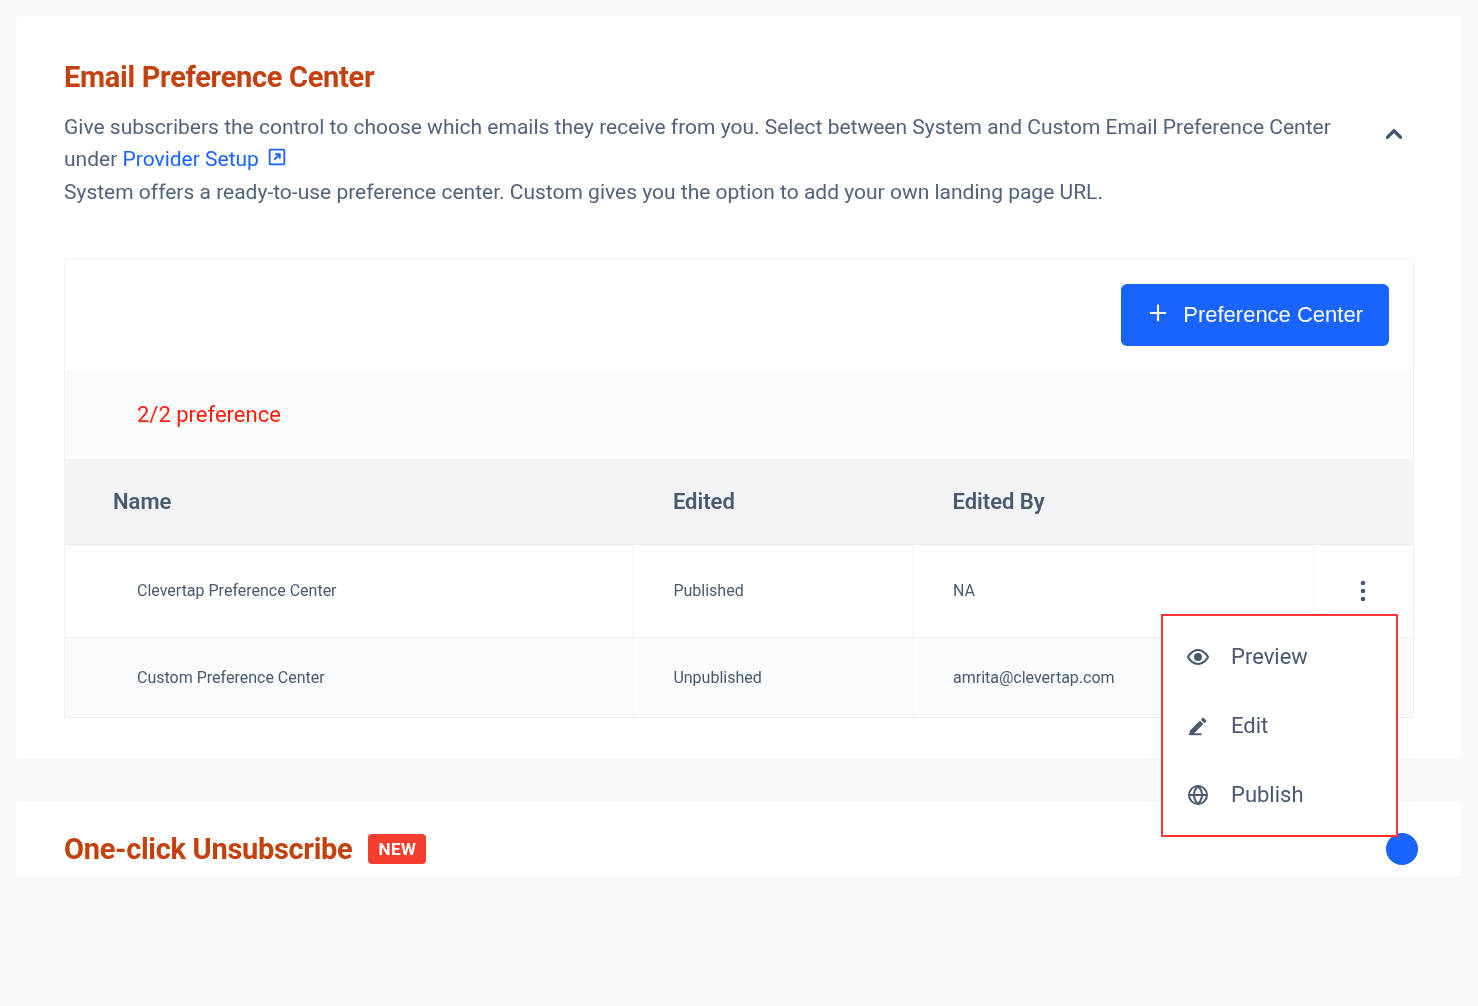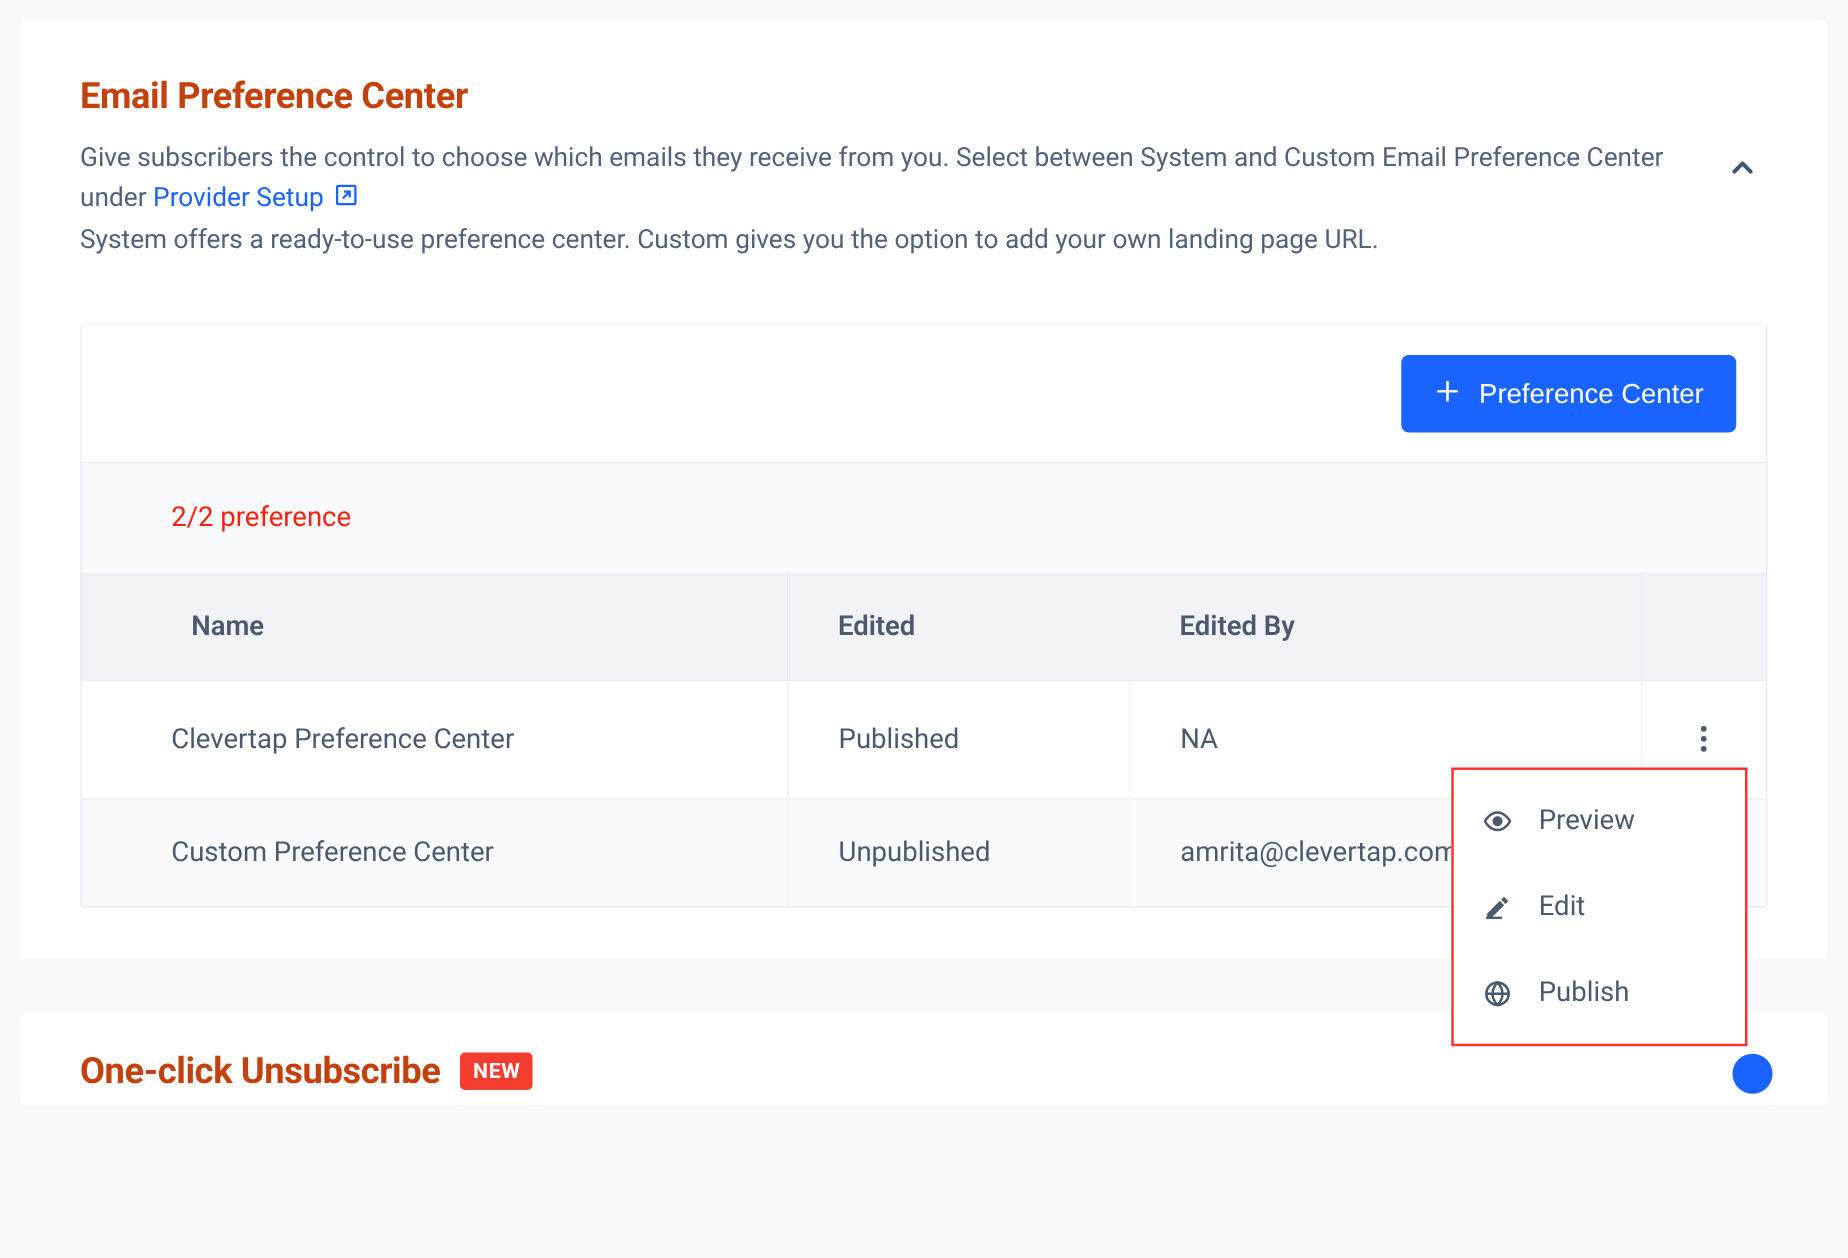--- a/index.html
+++ b/index.html
@@ -112,35 +112,35 @@
     }
     table.pref-table {
       width: 100%;
       border-collapse: collapse;
     }
     table.pref-table thead th {
       text-align: left;
       font-size: 22px;
       font-weight: 600;
       color: #4a596e;
-      padding: 30px 72px 30px 88px;
+      padding: 30px 72px 30px 48px;
       background: #f1f3f7;
       border-bottom: 1px solid #e7eaef;
     }
     table.pref-table thead th.col-status,
     table.pref-table thead th.col-edited,
     table.pref-table thead th.col-actions {
       padding-left: 40px;
       padding-right: 40px;
     }
     table.pref-table thead th.col-actions {
       width: 100px;
     }
     table.pref-table tbody td {
-      font-size: 22px;
+      font-size: 16px;
       color: #4a596e;
       padding: 30px 72px;
       background: #fff;
       border-top: 1px solid #eef1f5;
       border-right: 1px solid #f3f4f7;
       vertical-align: middle;
     }
     table.pref-table tbody tr:nth-child(2) td {
       background: #fafbfd;
     }
@@ -189,21 +189,21 @@
     }
     .context-menu .menu-item .mi-icon {
       width: 26px;
       display: inline-flex;
       align-items: center;
       justify-content: center;
       color: #4a596e;
     }
     .card-second {
       display: flex;
-      align-items: flex-end;
+      align-items: center;
       justify-content: space-between;
       padding: 30px 48px 10px 48px;
     }
     .section-title2-wrap {
       display: flex;
       align-items: center;
       gap: 16px;
     }
     .badge-new {
       background: #f33d2f;

